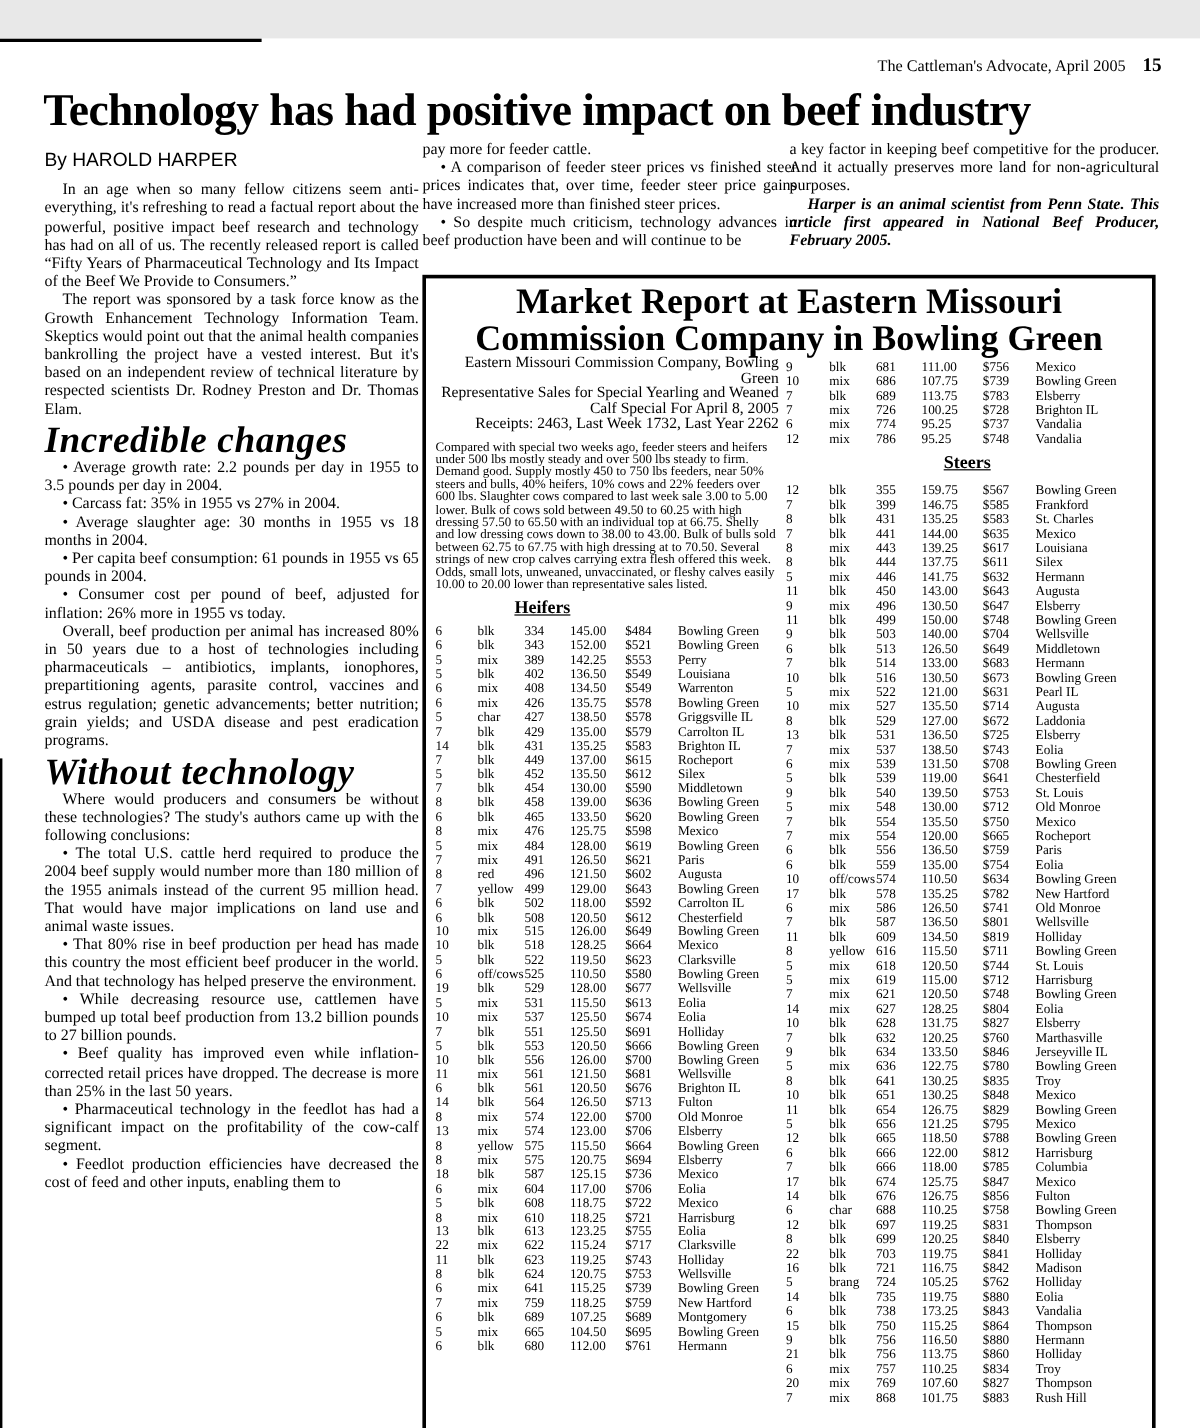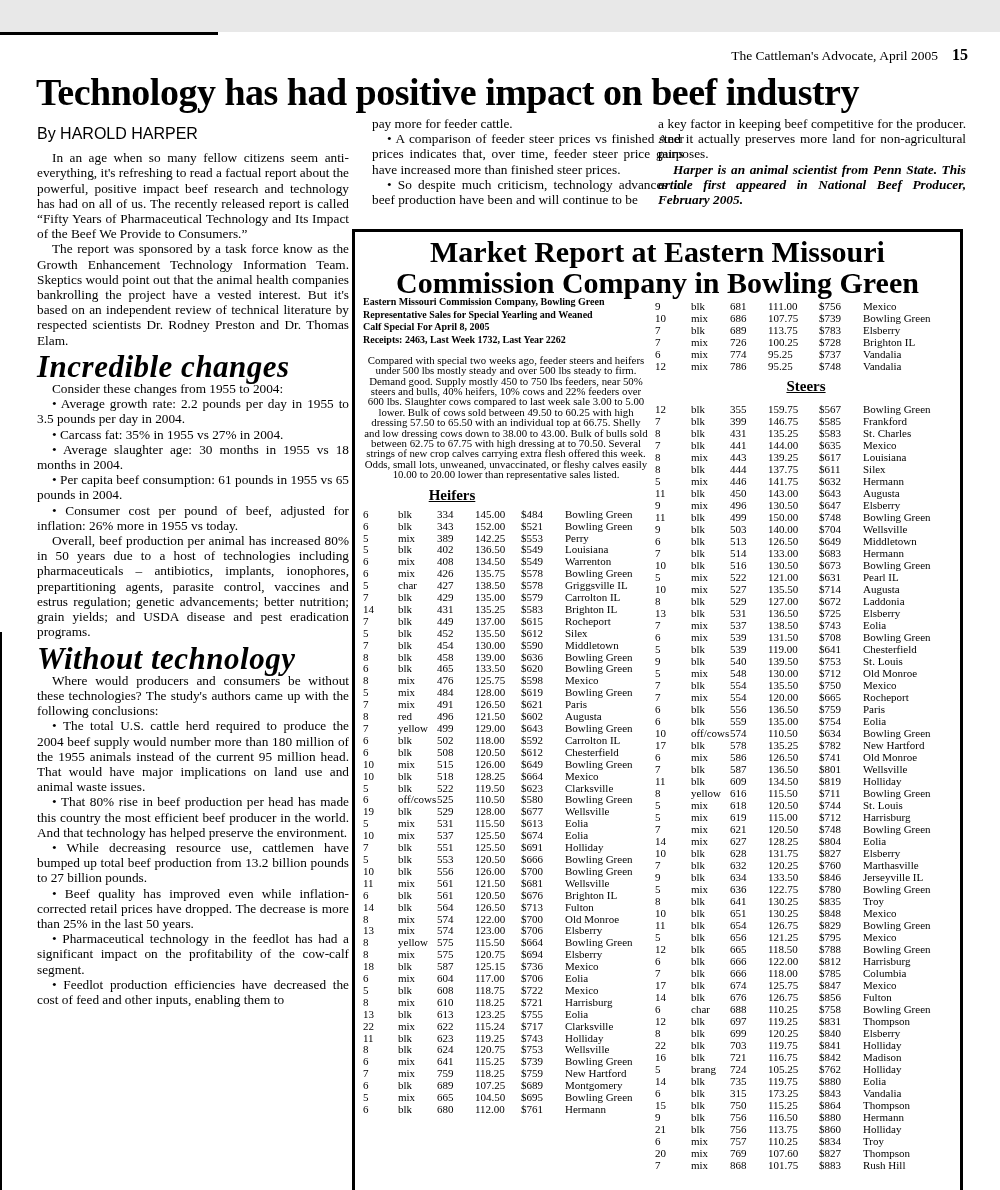--- a/index.html
+++ b/index.html
@@ -14,38 +14,38 @@
   .masthead{position:absolute;right:32px;top:14px;font-size:13.5px;white-space:nowrap;}
   .masthead .pageno{font-weight:bold;font-size:16px;margin-left:14px;}
 
   
   .headline{position:absolute;left:36px;top:38px;width:934px;font-size:38px;font-weight:bold;
             letter-spacing:-0.5px;white-space:nowrap;}
 
   
   .col{position:absolute;text-align:justify;font-size:13.3px;line-height:15.2px;}
   .col1{left:37px;top:94px;width:312px;}
-  .col2{left:372px;top:84px;width:312px;}
+  .col2{left:352px;top:84px;width:312px;}
   .col3{left:658px;top:84px;width:308px;}
   .byline{font-family:"Liberation Sans",sans-serif;font-size:16px;margin-bottom:9px;text-align:left;}
   .p{margin:0;}
   .p.indent,.p.bullet{text-indent:15px;}
   .p.cont{text-indent:0;}
   .p.heading{font-size:31px;font-weight:bold;font-style:italic;text-indent:0;text-align:left;
              margin:11px 0 7px 0;letter-spacing:0.5px;}
   .p.attribution{font-weight:bold;font-style:italic;text-indent:15px;}
 
   
   .box{position:absolute;left:352px;top:197px;width:611px;height:966px;border:3px solid #000;
        box-sizing:border-box;}
   .box-title{text-align:center;font-size:30px;font-weight:bold;line-height:1.03;margin-top:5px;}
   .box-left{position:absolute;left:8px;top:64px;width:286px;}
   .box-right{position:absolute;left:300px;top:64px;width:302px;}
-  .p.bold-line{font-weight:bold;font-size:10px;line-height:12.7px;text-align:left;text-indent:0;}
-  .commentary{margin-top:8px;font-size:10.8px;line-height:10.4px;text-align:center;}
+  .p.bold-line{font-weight:normal;font-size:13px;line-height:12.7px;text-align:right;text-indent:0;}
+  .commentary{margin-top:8px;font-size:10.8px;line-height:10.4px;text-align:left;}
   .tbl-heading{font-weight:bold;font-size:15px;text-decoration:underline;text-align:center;}
   .heifers-heading{width:178px;margin:7px 0 5px 0;}
   .steers-heading{margin:6px 0 8px 0;}
   .sale-table{font-size:11px;}
   .trow{display:grid;line-height:11.9px;}
   .tleft .trow{grid-template-columns:35px 39px 38px 46px 44px 1fr;}
   .tright .trow{grid-template-columns:36px 39px 38px 51px 44px 1fr;line-height:12px;}
   .trow span{overflow:hidden;white-space:nowrap;}
   .cont-table{margin-top:4px;}
 </style>
@@ -59,21 +59,20 @@
   <div class="masthead"><span>The Cattleman's Advocate, April 2005</span><span class="pageno">15</span></div>
 
   <div class="headline">Technology has had positive impact on beef industry</div>
 
   <div class="col col1">
     <div class="byline">By HAROLD HARPER</div>
     <div>
         <div class="p indent">In an age when so many fellow citizens seem anti-everything, it's refreshing to read a factual report about the powerful, positive impact beef research and technology has had on all of us. The recently released report is called “Fifty Years of Pharmaceutical Technology and Its Impact of the Beef We Provide to Consumers.”</div>
         <div class="p indent">The report was sponsored by a task force know as the Growth Enhancement Technology Information Team. Skeptics would point out that the animal health companies bankrolling the project have a vested interest. But it's based on an independent review of technical literature by respected scientists Dr. Rodney Preston and Dr. Thomas Elam.</div>
         <div class="p heading">Incredible changes</div>
-        <div class="p indent">Consider these changes from 1955 to 2004:</div>
         <div class="p bullet">• Average growth rate: 2.2 pounds per day in 1955 to 3.5 pounds per day in 2004.</div>
         <div class="p bullet">• Carcass fat: 35% in 1955 vs 27% in 2004.</div>
         <div class="p bullet">• Average slaughter age: 30 months in 1955 vs 18 months in 2004.</div>
         <div class="p bullet">• Per capita beef consumption: 61 pounds in 1955 vs 65 pounds in 2004.</div>
         <div class="p bullet">• Consumer cost per pound of beef, adjusted for inflation: 26% more in 1955 vs today.</div>
         <div class="p indent">Overall, beef production per animal has increased 80% in 50 years due to a host of technologies including pharmaceuticals – antibiotics, implants, ionophores, prepartitioning agents, parasite control, vaccines and estrus regulation; genetic advancements; better nutrition; grain yields; and USDA disease and pest eradication programs.</div>
         <div class="p heading">Without technology</div>
         <div class="p indent">Where would producers and consumers be without these technologies? The study's authors came up with the following conclusions:</div>
         <div class="p bullet">• The total U.S. cattle herd required to produce the 2004 beef supply would number more than 180 million of the 1955 animals instead of the current 95 million head. That would have major implications on land use and animal waste issues.</div>
         <div class="p bullet">• That 80% rise in beef production per head has made this country the most efficient beef producer in the world. And that technology has helped preserve the environment.</div>
@@ -1031,21 +1030,21 @@
             <span>14</span>
             <span>blk</span>
             <span>735</span>
             <span>119.75</span>
             <span>$880</span>
             <span>Eolia</span>
           </div>
           <div class="trow">
             <span>6</span>
             <span>blk</span>
-            <span>315</span>
+            <span>738</span>
             <span>173.25</span>
             <span>$843</span>
             <span>Vandalia</span>
           </div>
           <div class="trow">
             <span>15</span>
             <span>blk</span>
             <span>750</span>
             <span>115.25</span>
             <span>$864</span>

